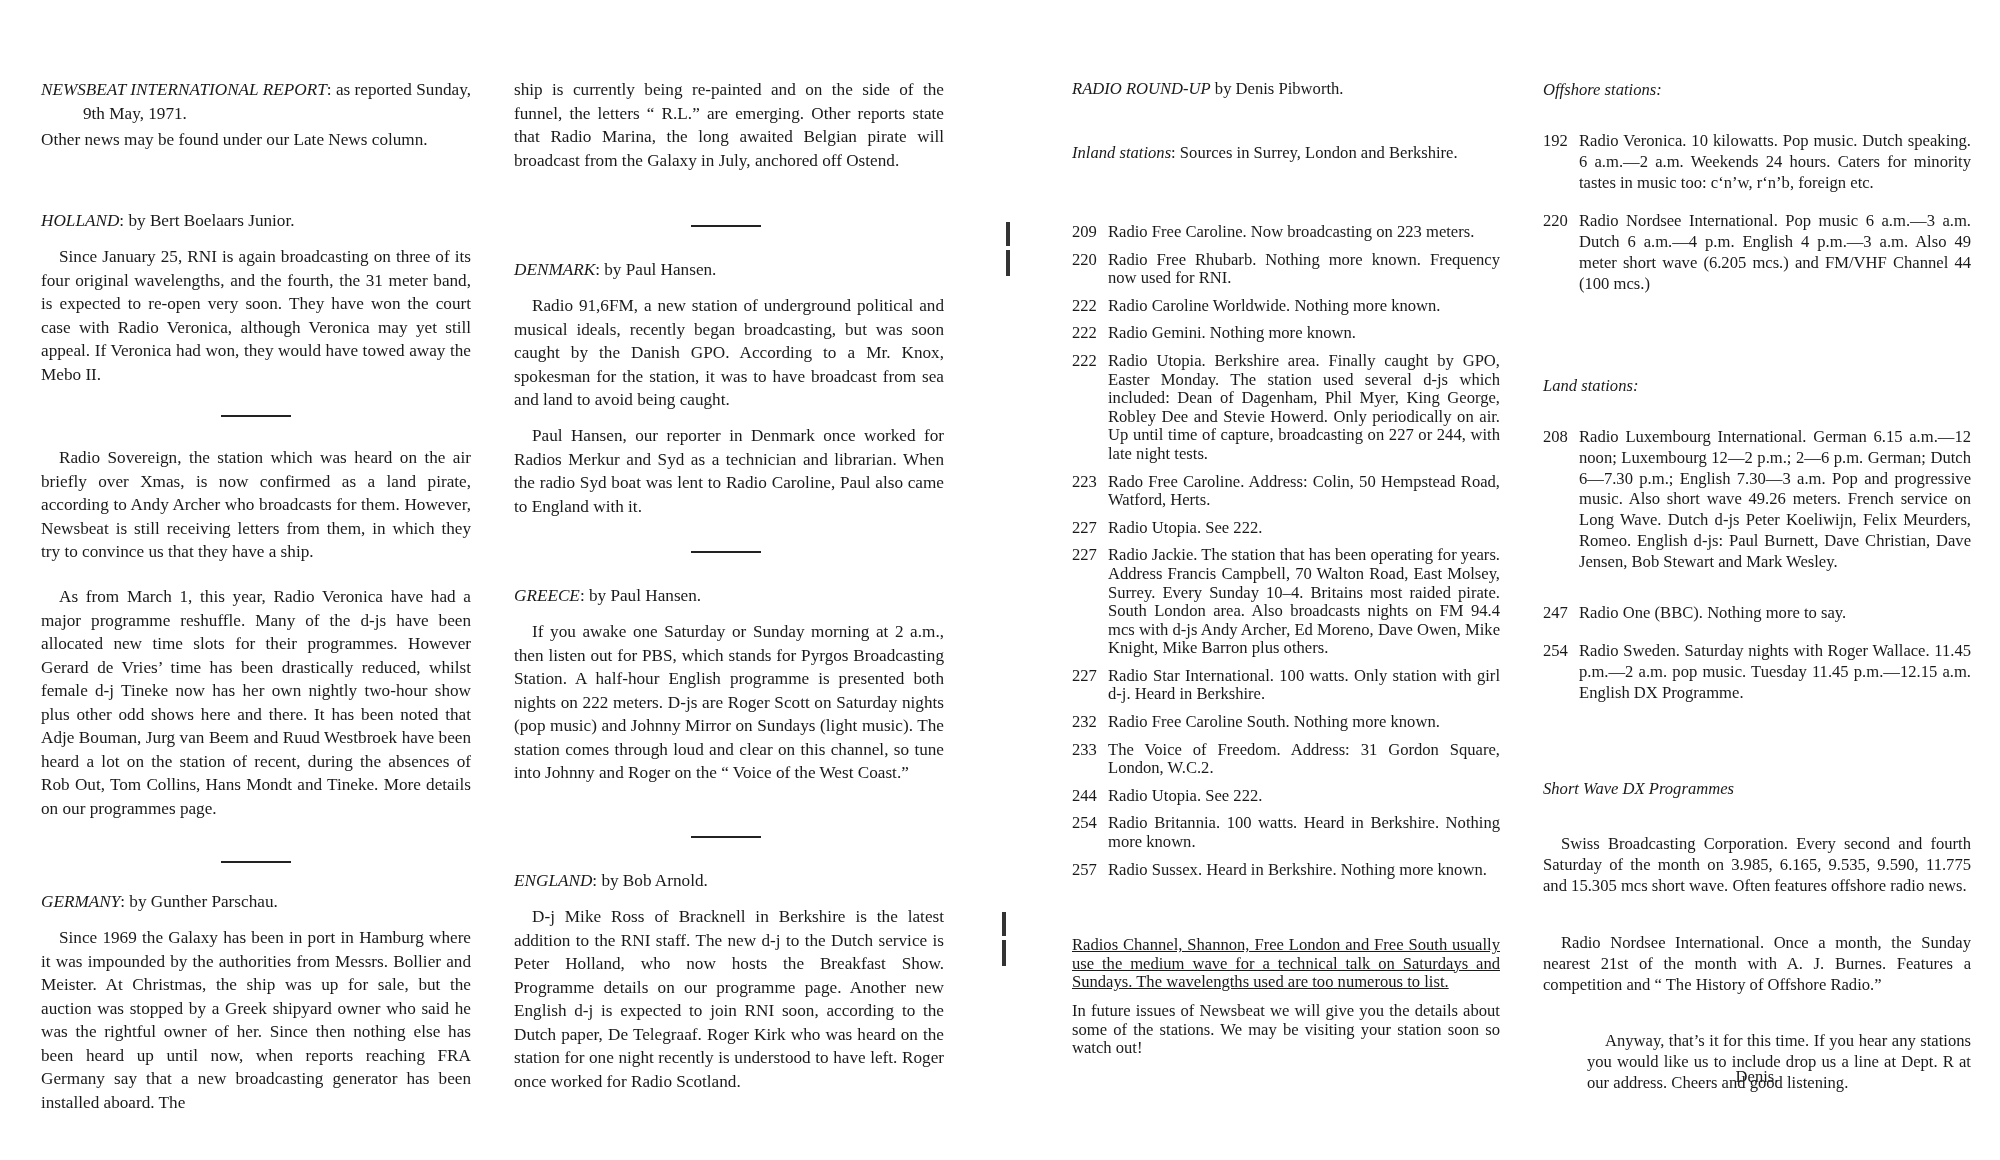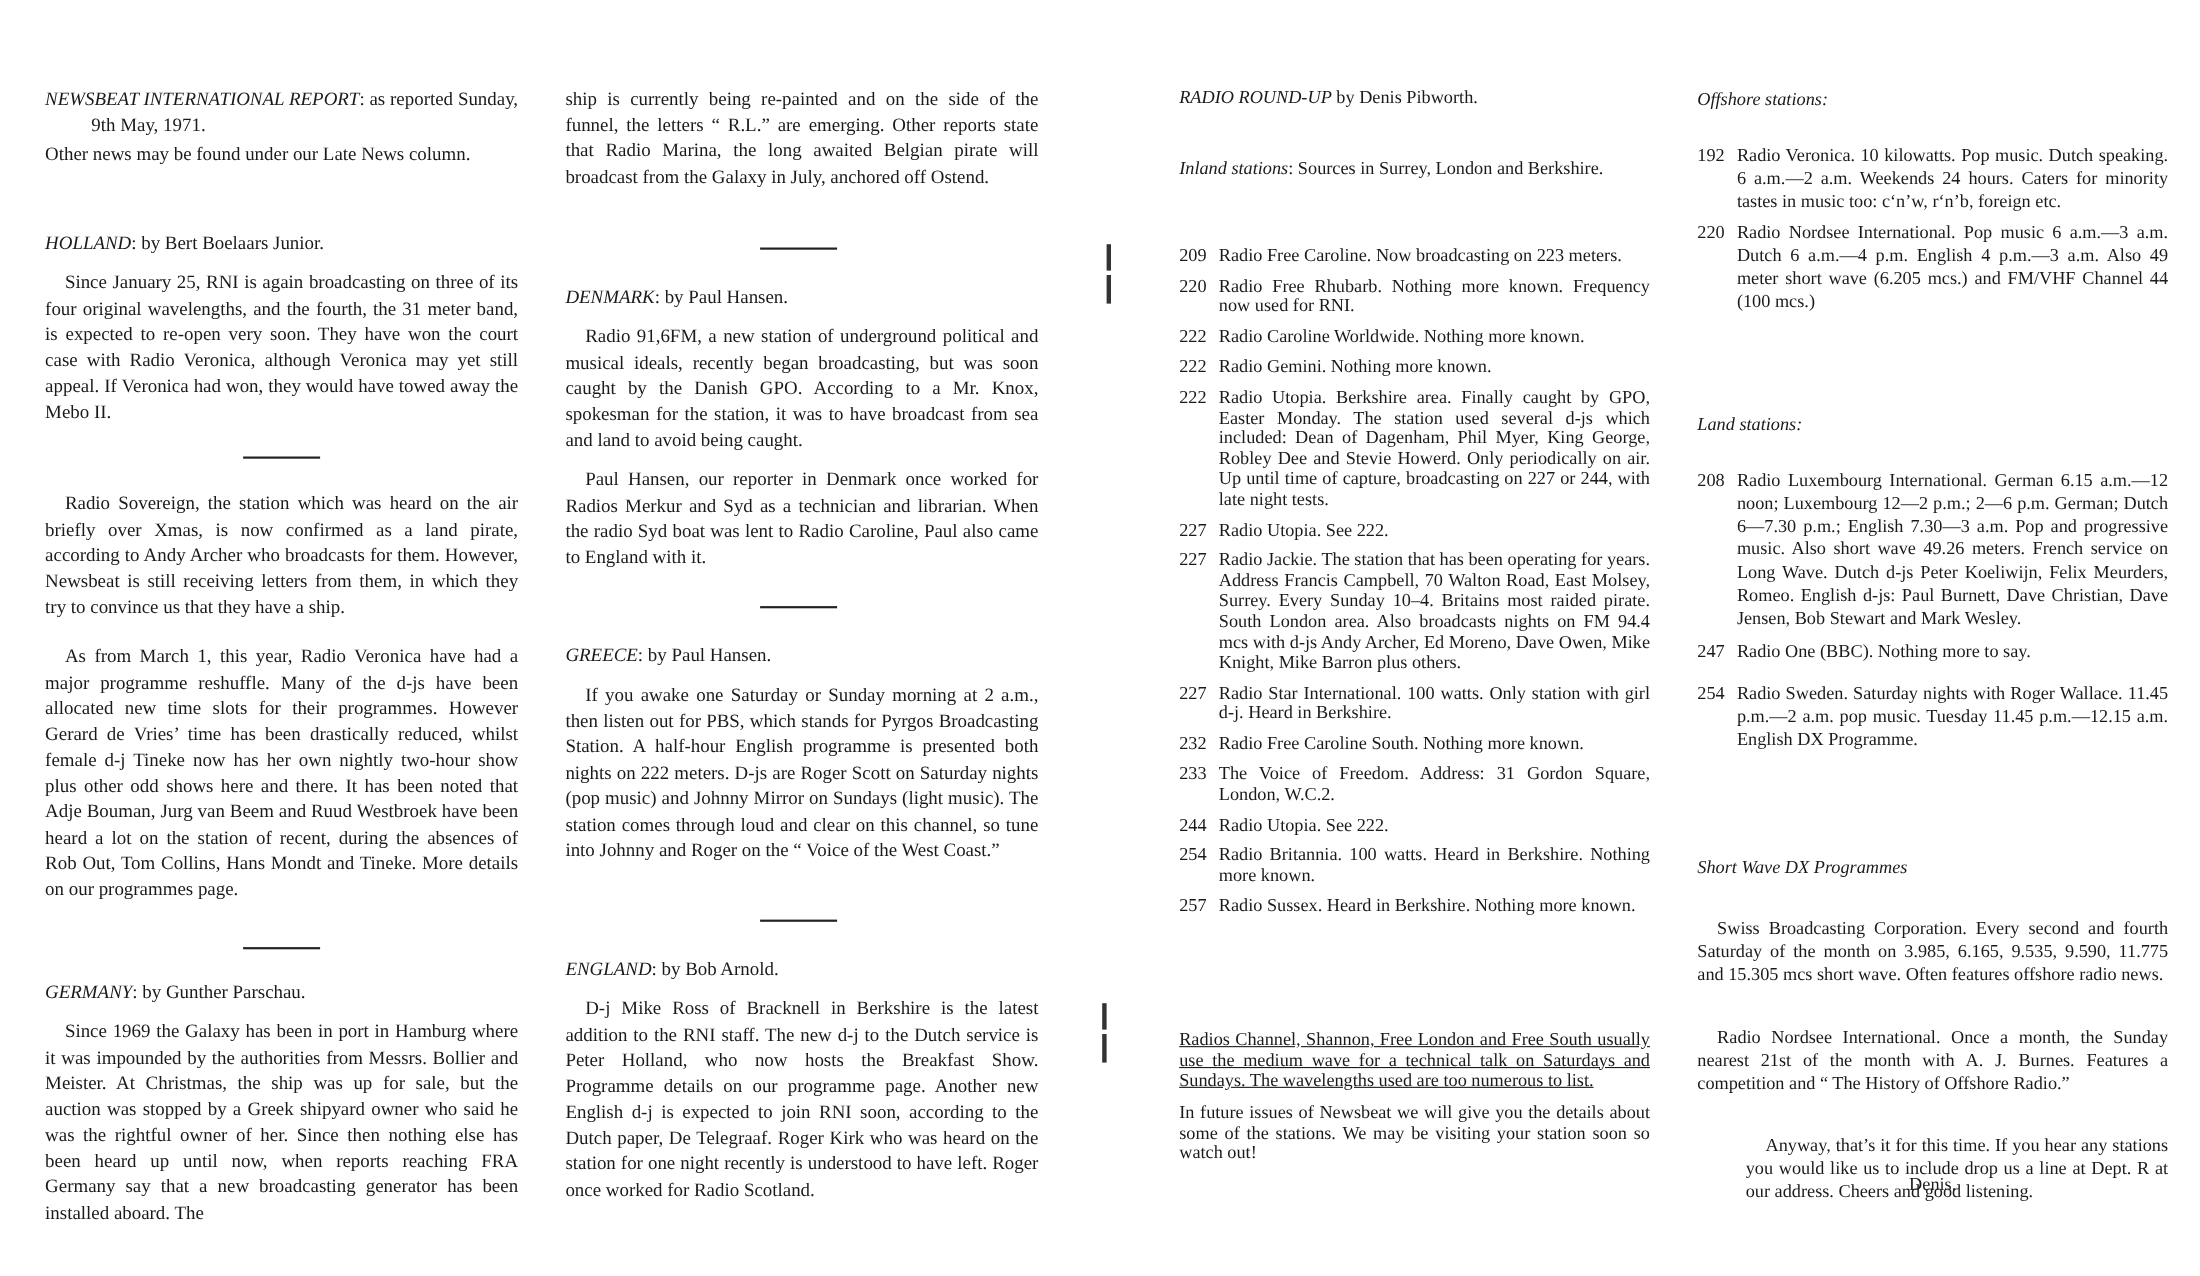--- a/index.html
+++ b/index.html
@@ -88,20 +88,24 @@
       </div>
       <div class="entry">
         <span class="num">222</span>
         <span class="txt">Radio Gemini. Nothing more known.</span>
       </div>
       <div class="entry">
         <span class="num">222</span>
         <span class="txt">Radio Utopia. Berkshire area. Finally caught by GPO, Easter Monday. The station used several d-js which included: Dean of Dagenham, Phil Myer, King George, Robley Dee and Stevie Howerd. Only periodically on air. Up until time of capture, broadcasting on 227 or 244, with late night tests.</span>
       </div>
       <div class="entry">
+        <span class="num">223</span>
+        <span class="txt">Rado Free Caroline. Address: Colin, 50 Hempstead Road, Watford, Herts.</span>
+      </div>
+      <div class="entry">
         <span class="num">227</span>
         <span class="txt">Radio Utopia. See 222.</span>
       </div>
       <div class="entry">
         <span class="num">227</span>
         <span class="txt">Radio Jackie. The station that has been operating for years. Address Francis Campbell, 70 Walton Road, East Molsey, Surrey. Every Sunday 10–4. Britains most raided pirate. South London area. Also broadcasts nights on FM 94.4 mcs with d-js Andy Archer, Ed Moreno, Dave Owen, Mike Knight, Mike Barron plus others.</span>
       </div>
       <div class="entry">
         <span class="num">227</span>
         <span class="txt">Radio Star International. 100 watts. Only station with girl d-j. Heard in Berkshire.</span>
@@ -127,32 +131,32 @@
         <span class="txt">Radio Sussex. Heard in Berkshire. Nothing more known.</span>
       </div>
     </div>
   <p class="abs" style="top: 936px; text-decoration: underline;" id="note1">Radios Channel, Shannon, Free London and Free South usually use the medium wave for a technical talk on Saturdays and Sundays. The wavelengths used are too numerous to list.</p>
   <p class="abs" style="top: 1002px;" id="note2">In future issues of Newsbeat we will give you the details about some of the stations. We may be visiting your station soon so watch out!</p>
 </div>
 
 <div id="col4" class="col">
   <p class="abs it hdr" style="top:80px;"><span>Offshore stations</span>:</p>
   <div class="abs" style="top:131px;" id="offshore-list">
-      <div class="entry" style="margin-bottom: 8px;">
+      <div class="entry" style="margin-bottom: 18px;">
         <span class="num">192</span>
         <span class="txt">Radio Veronica. 10 kilowatts. Pop music. Dutch speaking. 6 a.m.—2 a.m. Weekends 24 hours. Caters for minority tastes in music too: c‘n’w, r‘n’b, foreign etc.</span>
       </div>
       <div class="entry">
         <span class="num">220</span>
         <span class="txt">Radio Nordsee International. Pop music 6 a.m.—3 a.m. Dutch 6 a.m.—4 p.m. English 4 p.m.—3 a.m. Also 49 meter short wave (6.205 mcs.) and FM/VHF Channel 44 (100 mcs.)</span>
       </div>
     </div>
   <p class="abs it hdr" style="top:376px;"><span>Land stations</span>:</p>
   <div class="abs" style="top:427px;" id="land-list">
-      <div class="entry" style="margin-bottom: 9px;">
+      <div class="entry" style="margin-bottom: 30px;">
         <span class="num">208</span>
         <span class="txt">Radio Luxembourg International. German 6.15 a.m.—12 noon; Luxembourg 12—2 p.m.; 2—6 p.m. German; Dutch 6—7.30 p.m.; English 7.30—3 a.m. Pop and progressive music. Also short wave 49.26 meters. French service on Long Wave. Dutch d-js Peter Koeliwijn, Felix Meurders, Romeo. English d-js: Paul Burnett, Dave Christian, Dave Jensen, Bob Stewart and Mark Wesley.</span>
       </div>
       <div class="entry" style="margin-bottom: 18px;">
         <span class="num">247</span>
         <span class="txt">Radio One (BBC). Nothing more to say.</span>
       </div>
       <div class="entry">
         <span class="num">254</span>
         <span class="txt">Radio Sweden. Saturday nights with Roger Wallace. 11.45 p.m.—2 a.m. pop music. Tuesday 11.45 p.m.—12.15 a.m. English DX Programme.</span>

